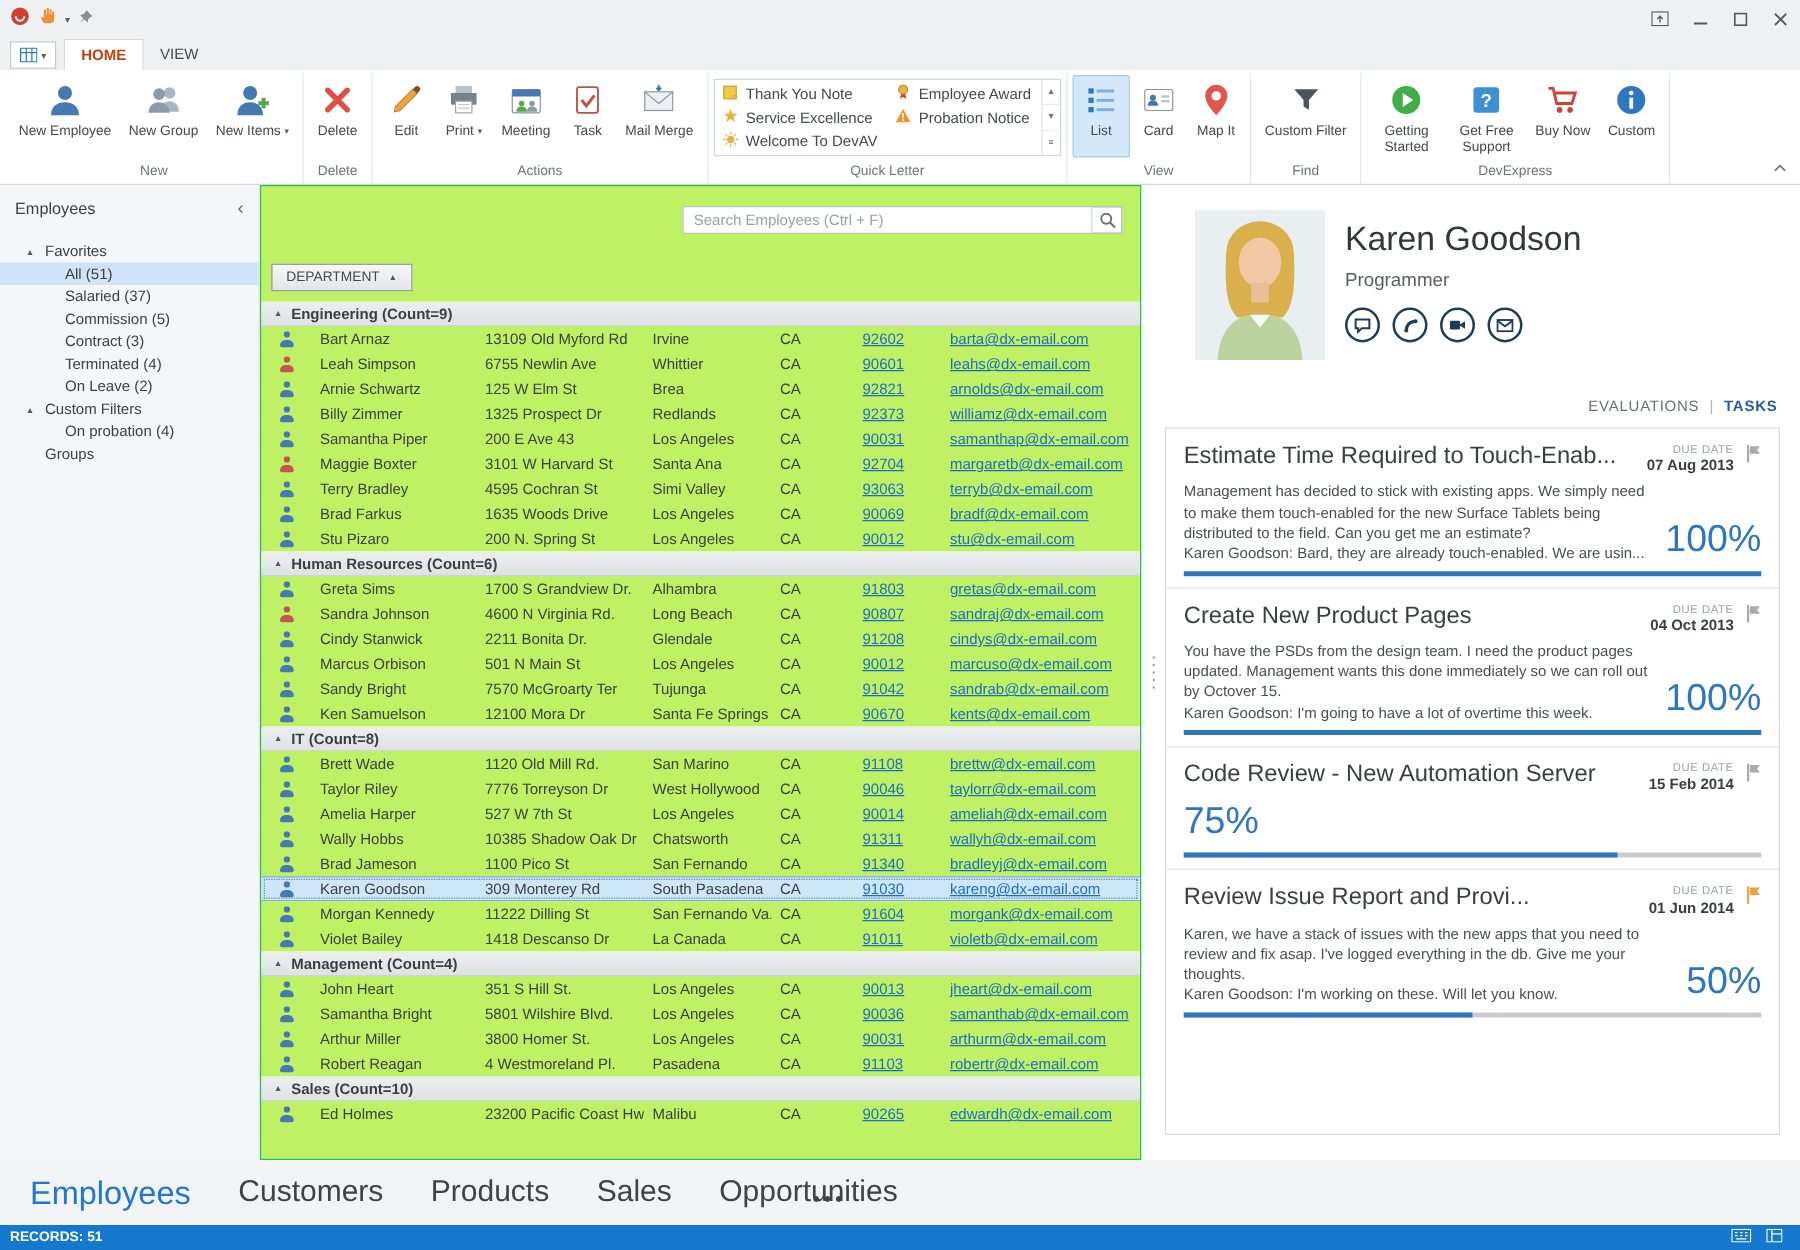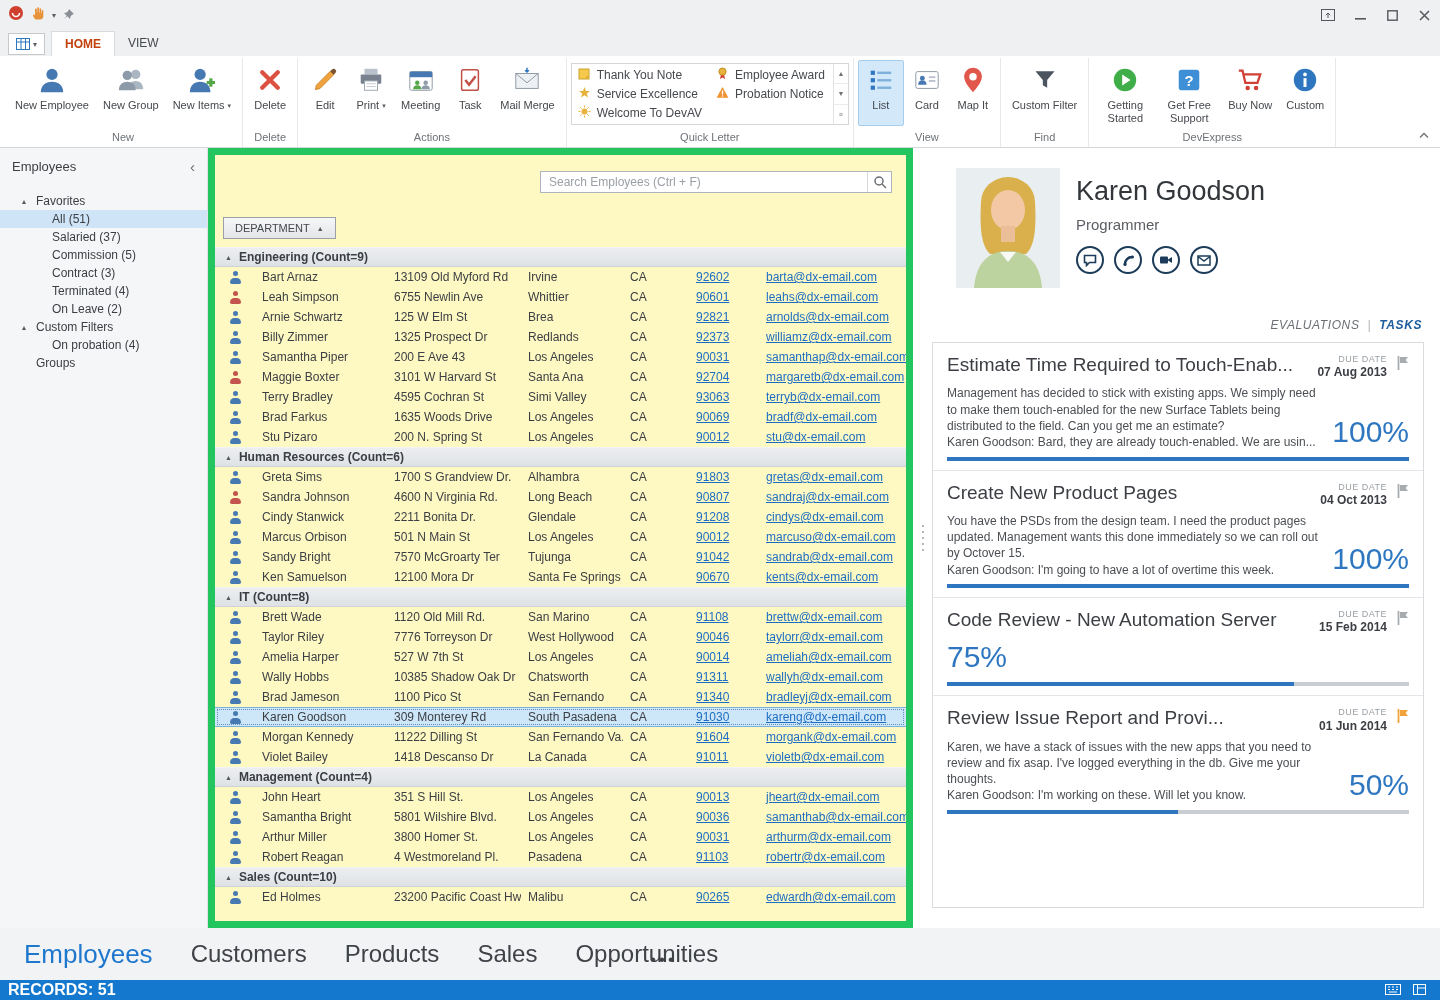--- a/index.html
+++ b/index.html
@@ -49,21 +49,21 @@
   .sb-head { height:36px; display:flex; align-items:center; padding:0 12px; font-size:13px; color:#3b3e43; }
   .sb-collapse { margin-left:auto; color:#6a6e73; font-size:15px; }
   .tree { padding-top:8px; }
   .tree-item { height:18px; display:flex; align-items:center; font-size:12px; color:#3b3e43; padding-left:36px; position:relative; }
   .tree-item[data-level="1"] { padding-left:52px; }
   .tree-item .tw { position:absolute; left:22px; font-size:8px; color:#55585c; visibility:hidden; }
   .tree-item[data-exp="true"] .tw { visibility:visible; }
   .tree-item.selected { background:#cfe4f7; }
 
   
-  .gridpanel { position:absolute; left:208px; top:0; width:705px; height:780px; background:#fef9c3; border:7px solid #22c55e; display:flex; flex-direction:column; }
+  .gridpanel { position:absolute; left:208px; top:0; width:705px; height:780px; background:#bef264; border:1px solid #22c55e; display:flex; flex-direction:column; }
   .search-row { height:56px; position:relative; flex:none; }
   .searchbox { position:absolute; right:14px; top:16px; width:352px; height:22px; border:1px solid #aeb4ba; background:#fff; display:flex; }
   .searchbox input { flex:1; border:none; outline:none; padding:0 8px; font-size:12px; color:#333; font-family:"Liberation Sans",sans-serif; }
   .searchbox input::placeholder { color:#9aa0a6; }
   .mag { width:24px; border-left:1px solid #d5d9dd; display:flex; align-items:center; justify-content:center; }
   .groupby { height:36px; padding:6px 8px; flex:none; }
   .chip { display:inline-flex; align-items:center; height:22px; padding:0 11px; background:linear-gradient(#f6f7f8,#e3e5e8); border:1px solid #9aa0a6; font-size:11px; color:#45484d; gap:7px; }
   .chip .sort { font-size:7px; color:#55585c; }
   .colhead { display:flex; height:26px; border-top:1px solid #dfe2e5; border-bottom:1px solid #cfd3d7; flex:none; }
   .colhead .c { font-size:11px; color:#54575c; display:flex; align-items:center; padding:0 7px; border-right:1px solid #e8eaec; }
@@ -89,21 +89,21 @@
 
   
   .detail { position:absolute; left:932px; top:0; width:492px; height:780px; background:#fff; }
   .d-head { display:flex; padding-top:20px; }
   .photo { width:104px; height:120px; margin-left:24px; flex:none; }
   .d-info { margin-left:16px; padding-top:8px; }
   .d-name { font-size:27px; color:#33373b; }
   .d-role { font-size:15px; color:#5a5e63; margin-top:9px; }
   .d-icons { display:flex; gap:10px; margin-top:13px; }
   .cbtn { width:28px; height:28px; border:2px solid #1d3c5a; border-radius:50%; display:flex; align-items:center; justify-content:center; }
-  .d-tabs { display:flex; justify-content:flex-end; gap:8px; margin:30px 2px 10px 0; font-size:12px; letter-spacing:.6px;font-style:italic; }
+  .d-tabs { display:flex; justify-content:flex-end; gap:8px; margin:30px 2px 10px 0; font-size:12px; letter-spacing:.6px; }
   .t-eval { color:#6b6f74; } .t-sep { color:#b0b4b8; } .t-tasks { color:#1f5d9c; font-weight:bold; }
   .tasks { border:1px solid #d9dcdf; height:566px; overflow:hidden; }
   .task { padding:11px 14px 9px; border-bottom:1px solid #e3e5e8; }
   .task:last-child { border-bottom:none; }
   .t-head { display:flex; align-items:flex-start; }
   .t-title { flex:1; font-size:19px; color:#3b3e43; white-space:nowrap; overflow:hidden; padding-right:8px; }
   .t-due { text-align:right; flex:none; margin-right:9px; line-height:1.25; }
   .due-l { font-size:9px; font-weight:normal; color:#9aa0a6; letter-spacing:.5px; }
   .due-d { font-size:12px; font-weight:bold; color:#3b3e43; }
   .flagwrap { flex:none; margin-top:1px; }
@@ -115,21 +115,21 @@
   .t-bar { height:4px; background:#c9cdd1; margin-top:6px; }
   .t-fill { height:4px; background:#2e77c0; }
 
   
   .navbar { position:absolute; top:928px; left:0; width:1440px; height:52px; background:#f2f3f5; display:flex; align-items:center; padding-left:24px; gap:38px; }
   .nav-item { font-size:24px; color:#3f4247; }
   .nav-item.active { color:#1f78ce; font-size:26px; }
   .nav-more { font-size:17px; color:#3f4247; letter-spacing:3px; }
 
   
-  .statusbar { position:absolute; top:980px; left:0; width:1440px; height:20px; background:#1478ce; color:#fff; display:flex; align-items:center; padding:0 8px; font-size:16px; font-weight:bold; }
+  .statusbar { position:absolute; top:980px; left:0; width:1440px; height:20px; background:#1478ce; color:#fff; display:flex; align-items:center; padding:0 8px; font-size:11px; font-weight:bold; }
   .sb-icons { margin-left:auto; display:flex; gap:12px; align-items:center; padding-right:6px; }
 </style>
 </head>
 <body>
 
 <div class="app">
 
   <div class="titlebar">
     <div class="qat">
       <span>

